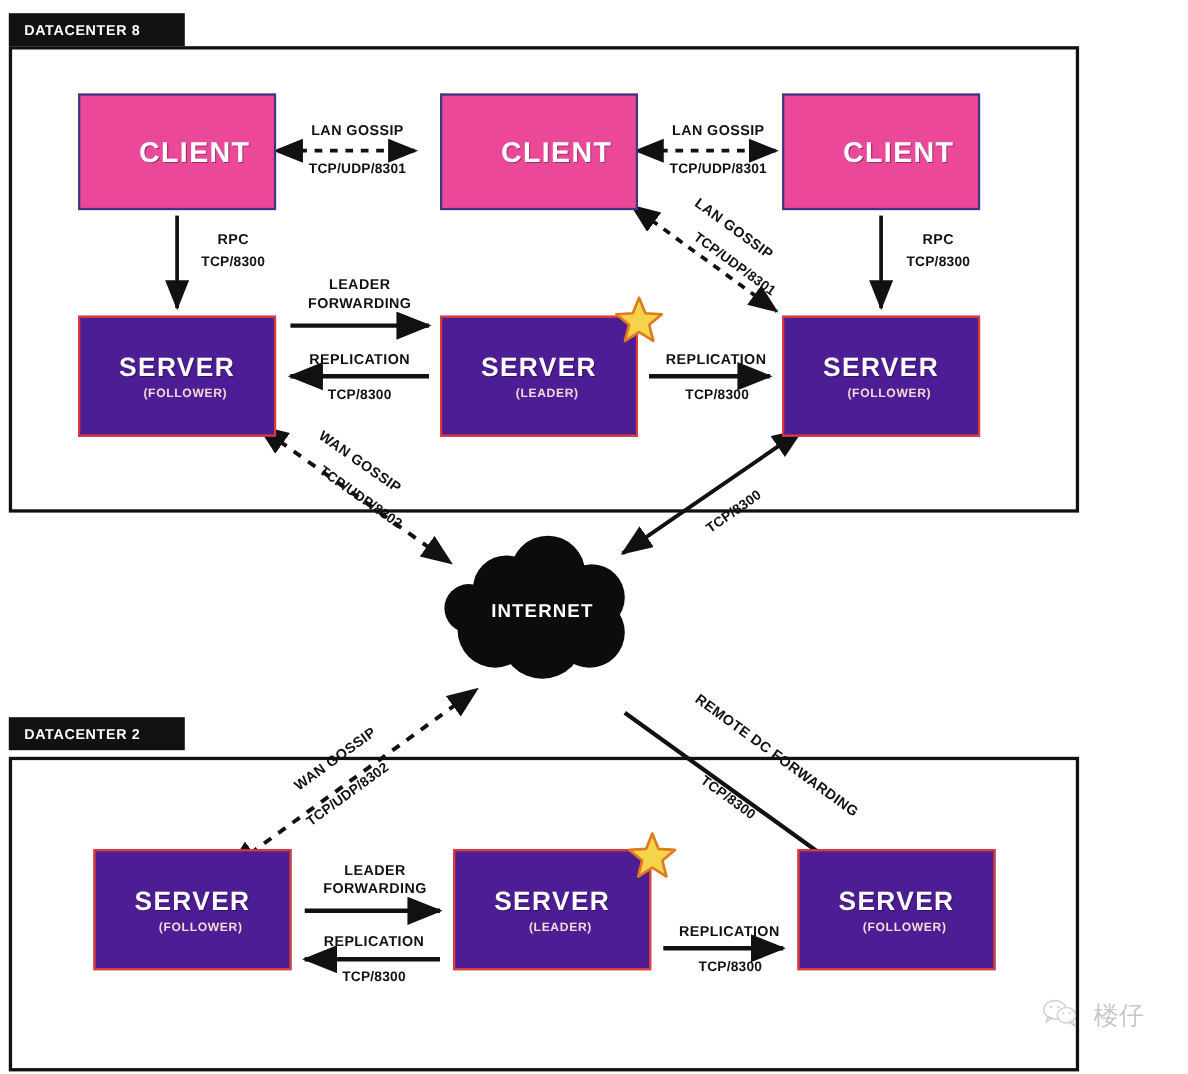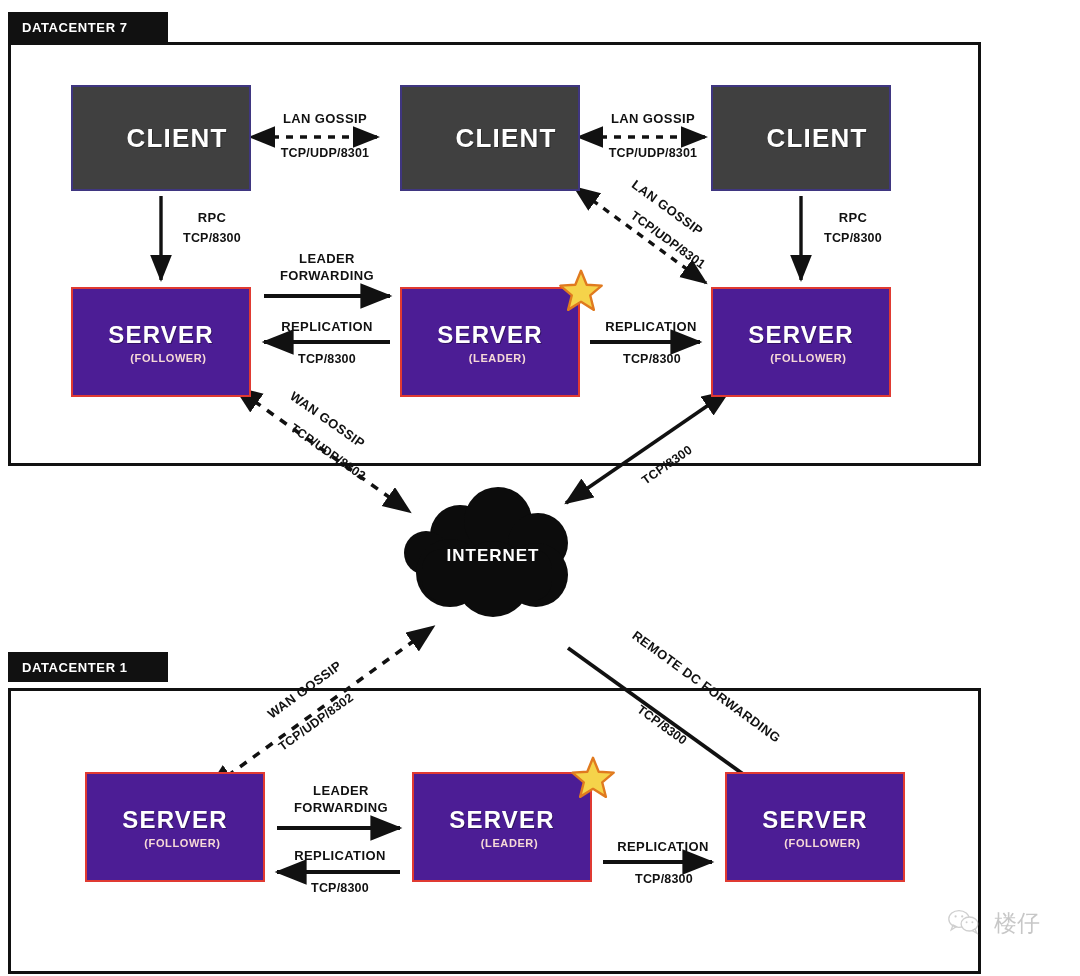--- a/index.html
+++ b/index.html
@@ -9,21 +9,21 @@
 
   
   .dc-frame{position:absolute;border:3px solid #111;background:transparent;}
   .dc-tab{position:absolute;background:#111;color:#fff;font-weight:bold;
           letter-spacing:.6px;font-size:13px;display:flex;align-items:center;
           padding:0 14px;height:30px;}
 
   
   .node{position:absolute;display:flex;flex-direction:column;
         align-items:center;justify-content:center;box-sizing:border-box;}
-  .client{background:#404040;border:2px solid #3f3680;padding-left:32px;}
+  .client{background:#ec4899;border:2px solid #3f3680;padding-left:32px;}
   .server{background:#4c1d95;border:2px solid #e03a32;}
   .node .big{color:#fff;font-weight:bold;font-size:26px;letter-spacing:1.2px;
              text-shadow:1px 1px 0 rgba(0,0,0,.35);}
   .server .big{font-size:24px;}
   .node .sub{color:#f6d9d7;font-weight:bold;font-size:11px;letter-spacing:.6px;
              margin-top:3px;margin-left:15px;}
 
   
   .star{position:absolute;width:46px;height:46px;}
 
@@ -116,21 +116,21 @@
       <line x1="400" y1="872" x2="277" y2="872" stroke="#111" stroke-width="4" marker-end="url(#ah)"></line>
     </g>
 
     <g>
       <line x1="603" y1="862" x2="712" y2="862" stroke="#111" stroke-width="4" marker-end="url(#ah)"></line>
     </g>
   </svg>
 
   <div class="dc-frame" style="left:8px;top:42px;width:967px;height:418px;"></div>
   <div class="dc-tab" style="left:8px;top:12px;width:132px;">
-    <span>DATACENTER 7</span>
+    <span>DATACENTER 8</span>
   </div>
 
   <div class="node client" style="left:71px;top:85px;width:180px;height:106px;">
     <span class="big">CLIENT</span>
   </div>
   <div class="node client" style="left:400px;top:85px;width:180px;height:106px;">
     <span class="big">CLIENT</span>
   </div>
   <div class="node client" style="left:711px;top:85px;width:180px;height:106px;">
     <span class="big">CLIENT</span>
@@ -195,21 +195,21 @@
         <circle cx="105" cy="92" r="38"></circle>
         <circle cx="148" cy="88" r="32"></circle>
         <rect x="34" y="62" width="130" height="52" rx="20"></rect>
       </g>
     </svg>
   </div>
   <div class="cloud-text" style="left:438px;top:546px;width:110px;text-align:center;">INTERNET</div>
 
   <div class="dc-frame" style="left:8px;top:688px;width:967px;height:280px;"></div>
   <div class="dc-tab" style="left:8px;top:652px;width:132px;">
-    <span>DATACENTER 1</span>
+    <span>DATACENTER 2</span>
   </div>
 
   <div class="lbl t1 rot" style="left:243px;top:683px;width:124px;transform:rotate(-36deg);">WAN GOSSIP</div>
   <div class="lbl t2 rot" style="left:246px;top:715px;width:140px;transform:rotate(-36deg);">TCP/UDP/8302</div>
 
   <div class="lbl t1 rot" style="left:600px;top:680px;width:212px;transform:rotate(36deg);">REMOTE DC FORWARDING</div>
   <div class="lbl t2 rot" style="left:609px;top:718px;width:106px;transform:rotate(36deg);">TCP/8300</div>
 
   <div class="node server" style="left:85px;top:772px;width:180px;height:110px;">
     <span class="big">SERVER</span>

